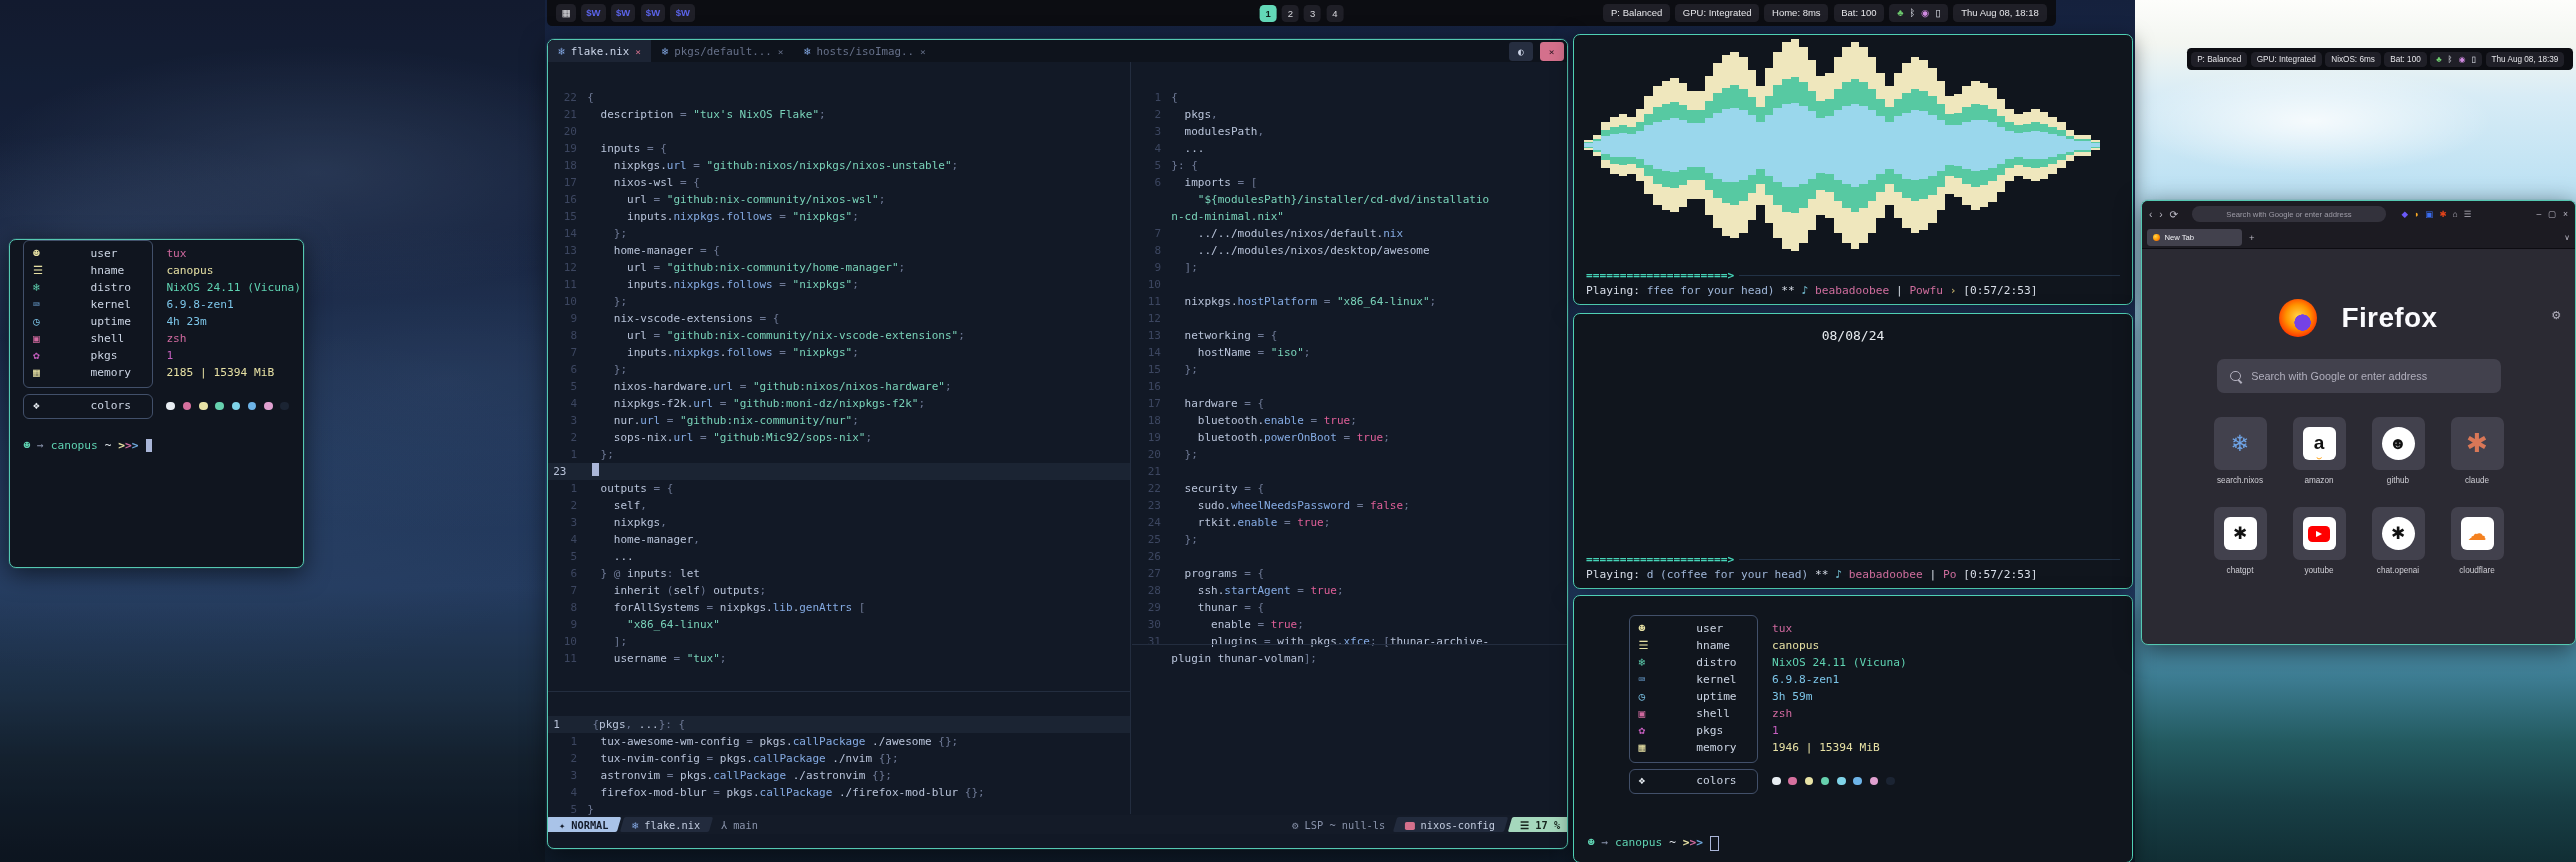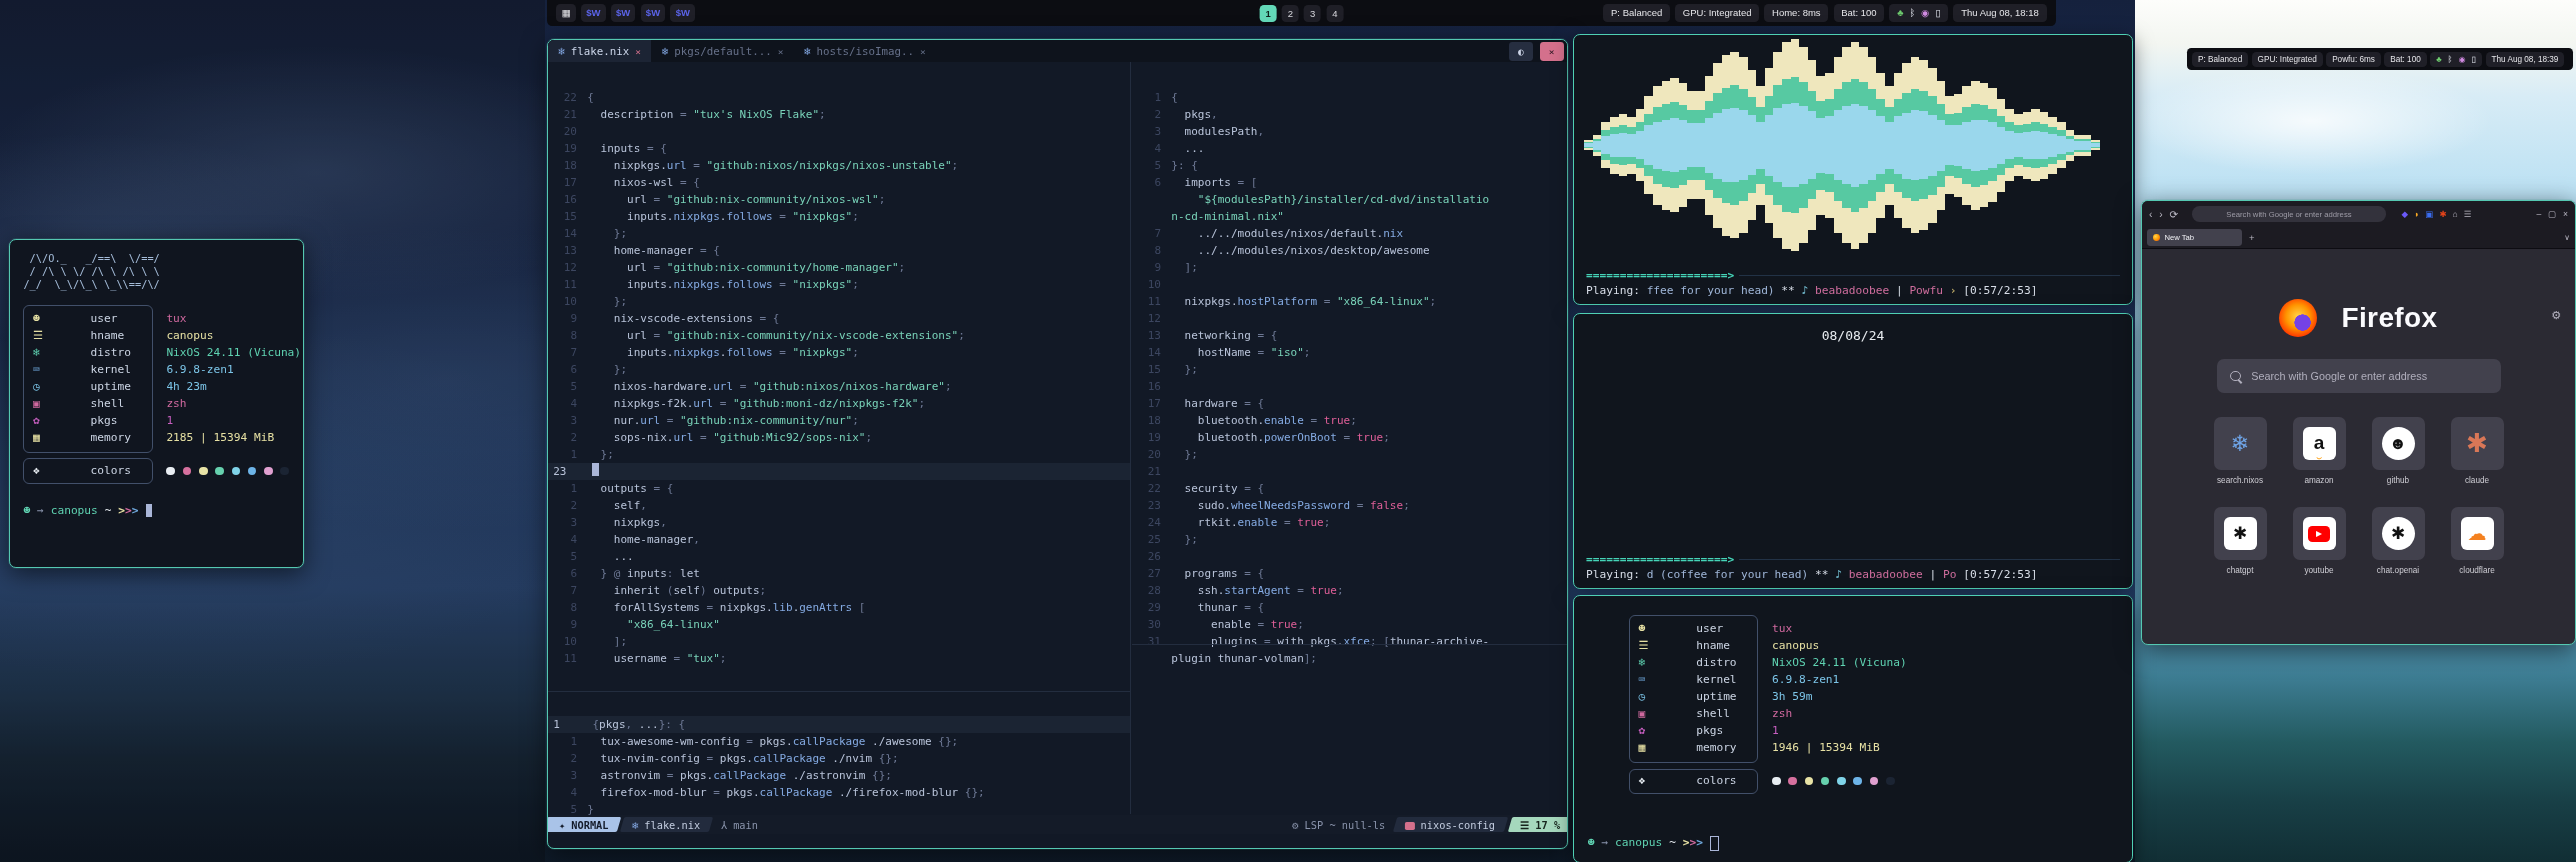--- a/index.html
+++ b/index.html
@@ -188,23 +188,20 @@
       <span style="color:#6fce6f">♣</span>
       <span style="color:#e8ecf4">ᛒ</span>
       <span style="color:#d08ae0">◉</span>
       <span style="color:#e8ecf4">▯</span>
     </span>
     <span class="chip">Thu Aug 08, 18:18</span>
   </span>
 </div>
 
 <div class="win term mono" style="left:8.6px;top:239px;width:293px;height:327px">
-  <pre class="ascii mono"> /\/O._   _/==\  \/==/
- / /\ \ \/ /\ \ /\ \ \
-/_/  \_\/\_\ \_\\==/\/</pre>
   <div>
       <div class="ff-wrap">
         <div class="ff-box">
           <div class="ff-row">
             <span class="ff-ic c-cream">☻</span>
             <span class="ff-lb">user</span>
           </div>
           <div class="ff-row">
             <span class="ff-ic c-cream">☰</span>
             <span class="ff-lb">hname</span>
@@ -563,21 +560,21 @@
     <span class="c-teal">canopus</span>
     <span class="c-white">~</span>
     <span style="font-weight:bold"><span class="c-cream">&gt;</span><span class="c-pink">&gt;</span><span class="c-blue">&gt;</span></span>
     <span class="cur-hollow"></span>
   </div>
 </div>
 
 <div class="bar" id="bar-right">
   <span class="chip">P: Balanced</span>
   <span class="chip">GPU: Integrated</span>
-  <span class="chip">Powfu: 6ms</span>
+  <span class="chip">NixOS: 6ms</span>
   <span class="chip">Bat: 100</span>
   <span class="chip tray">
     <span style="color:#6fce6f">♣</span>
     <span style="color:#e8ecf4">ᛒ</span>
     <span style="color:#d08ae0">◉</span>
     <span style="color:#e8ecf4">▯</span>
   </span>
   <span class="chip">Thu Aug 08, 18:39</span>
 </div>
 

